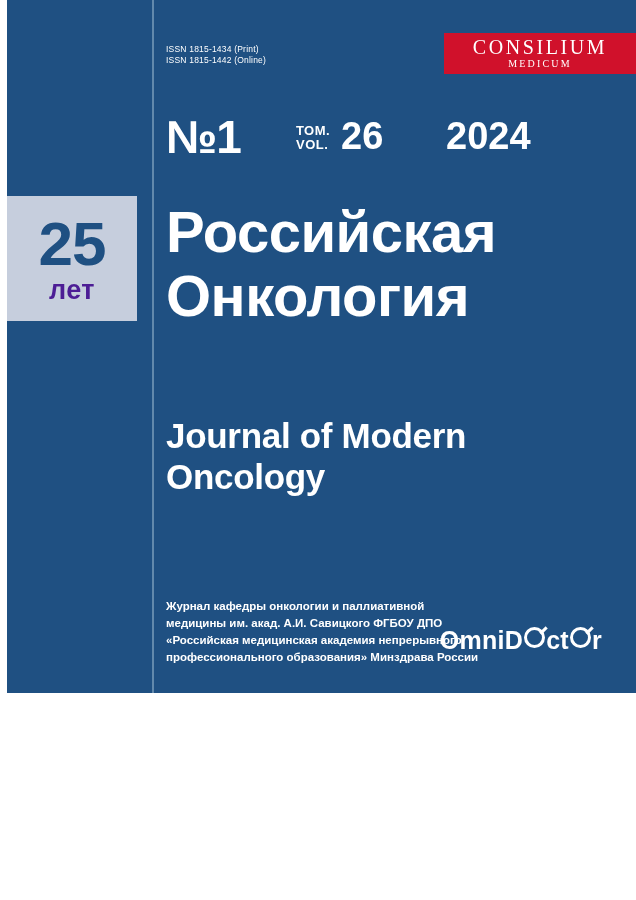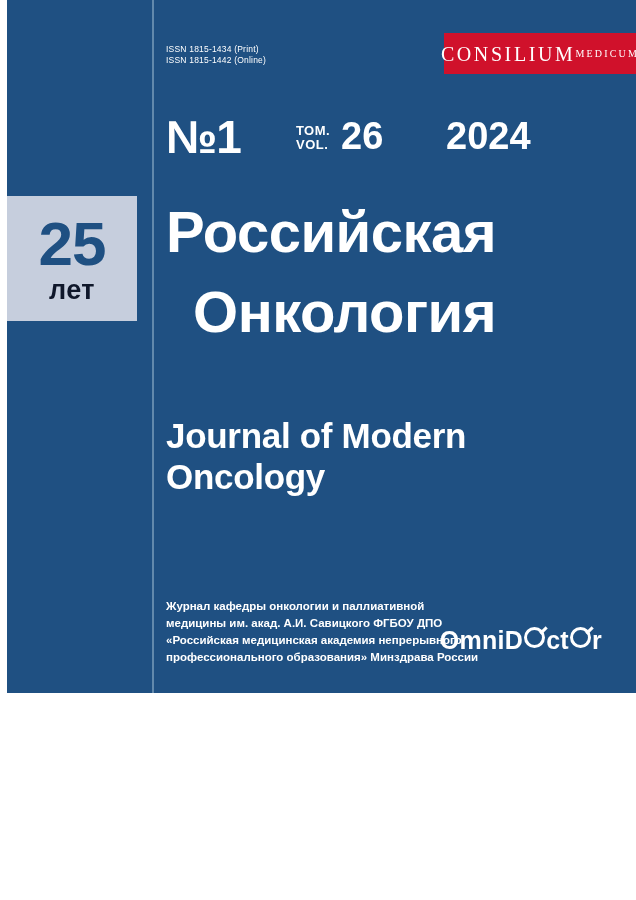--- a/index.html
+++ b/index.html
@@ -48,21 +48,21 @@
   }
   
   .consilium {
     position: absolute;
     right: 0;
     top: 33px;
     width: 192px;
     height: 41px;
     background: #d0112b;
     display: flex;
-    flex-direction: row;
+    flex-direction: column;
     align-items: center;
     justify-content: center;
   }
   .consilium .cm-1 {
     color: #ffffff;
     font-family: "Liberation Serif", serif;
     font-size: 20px;
     letter-spacing: 2.6px;
     line-height: 20px;
     font-weight: 400;
@@ -133,40 +133,39 @@
     box-sizing: border-box;
   }
   .badge .b-num {
     color: #1f5082;
     font-size: 62px;
     font-weight: bold;
     line-height: 62px;
     letter-spacing: -1px;
   }
   .badge .b-word {
-    color: #0f172a;
+    color: #4c1d95;
     font-size: 27px;
     font-weight: bold;
     line-height: 30px;
     letter-spacing: 0.5px;
   }
   
   .title-ru {
     position: absolute;
     left: 166px;
     top: 203px;
     color: #ffffff;
     font-size: 58px;
     font-weight: bold;
     line-height: 58px;
     letter-spacing: -0.5px;
   }
   .title-ru div + div {
-    margin-top: 22px;
-    text-align: right;
+    margin-top: 6px;
   }
   
   .title-en {
     position: absolute;
     left: 166px;
     top: 415px;
     color: #ffffff;
     font-size: 35px;
     font-weight: bold;
     line-height: 41px;

